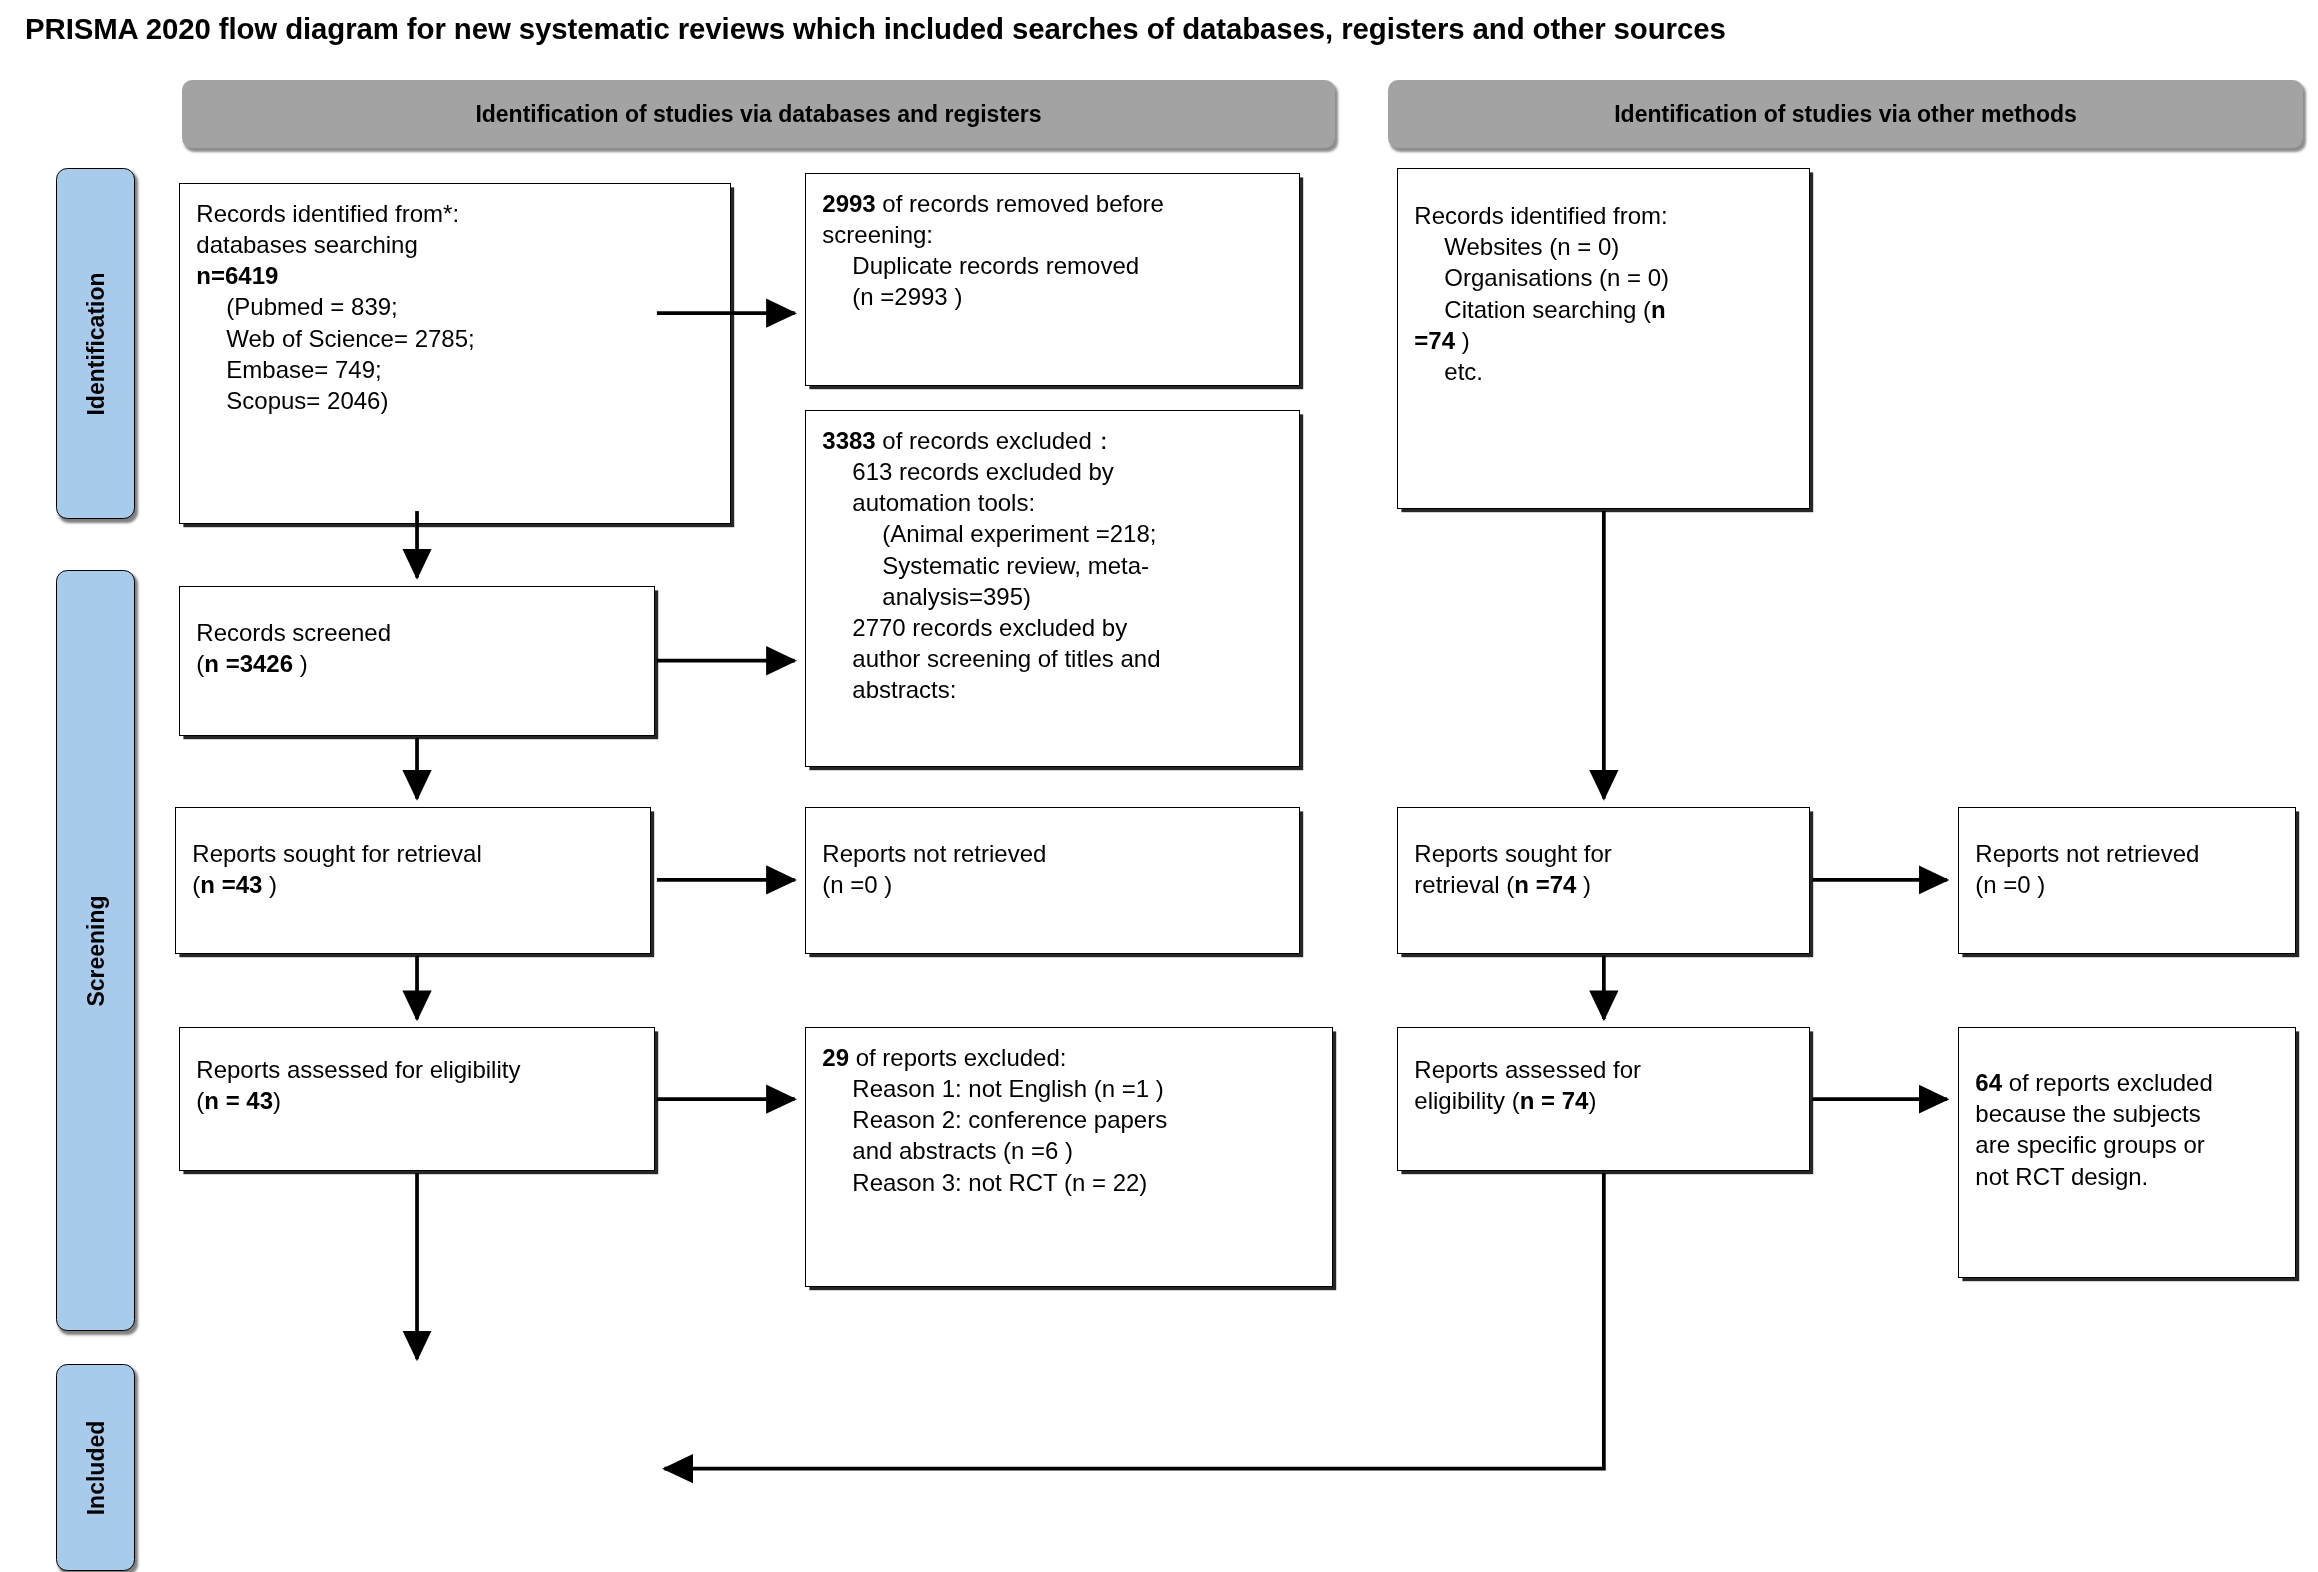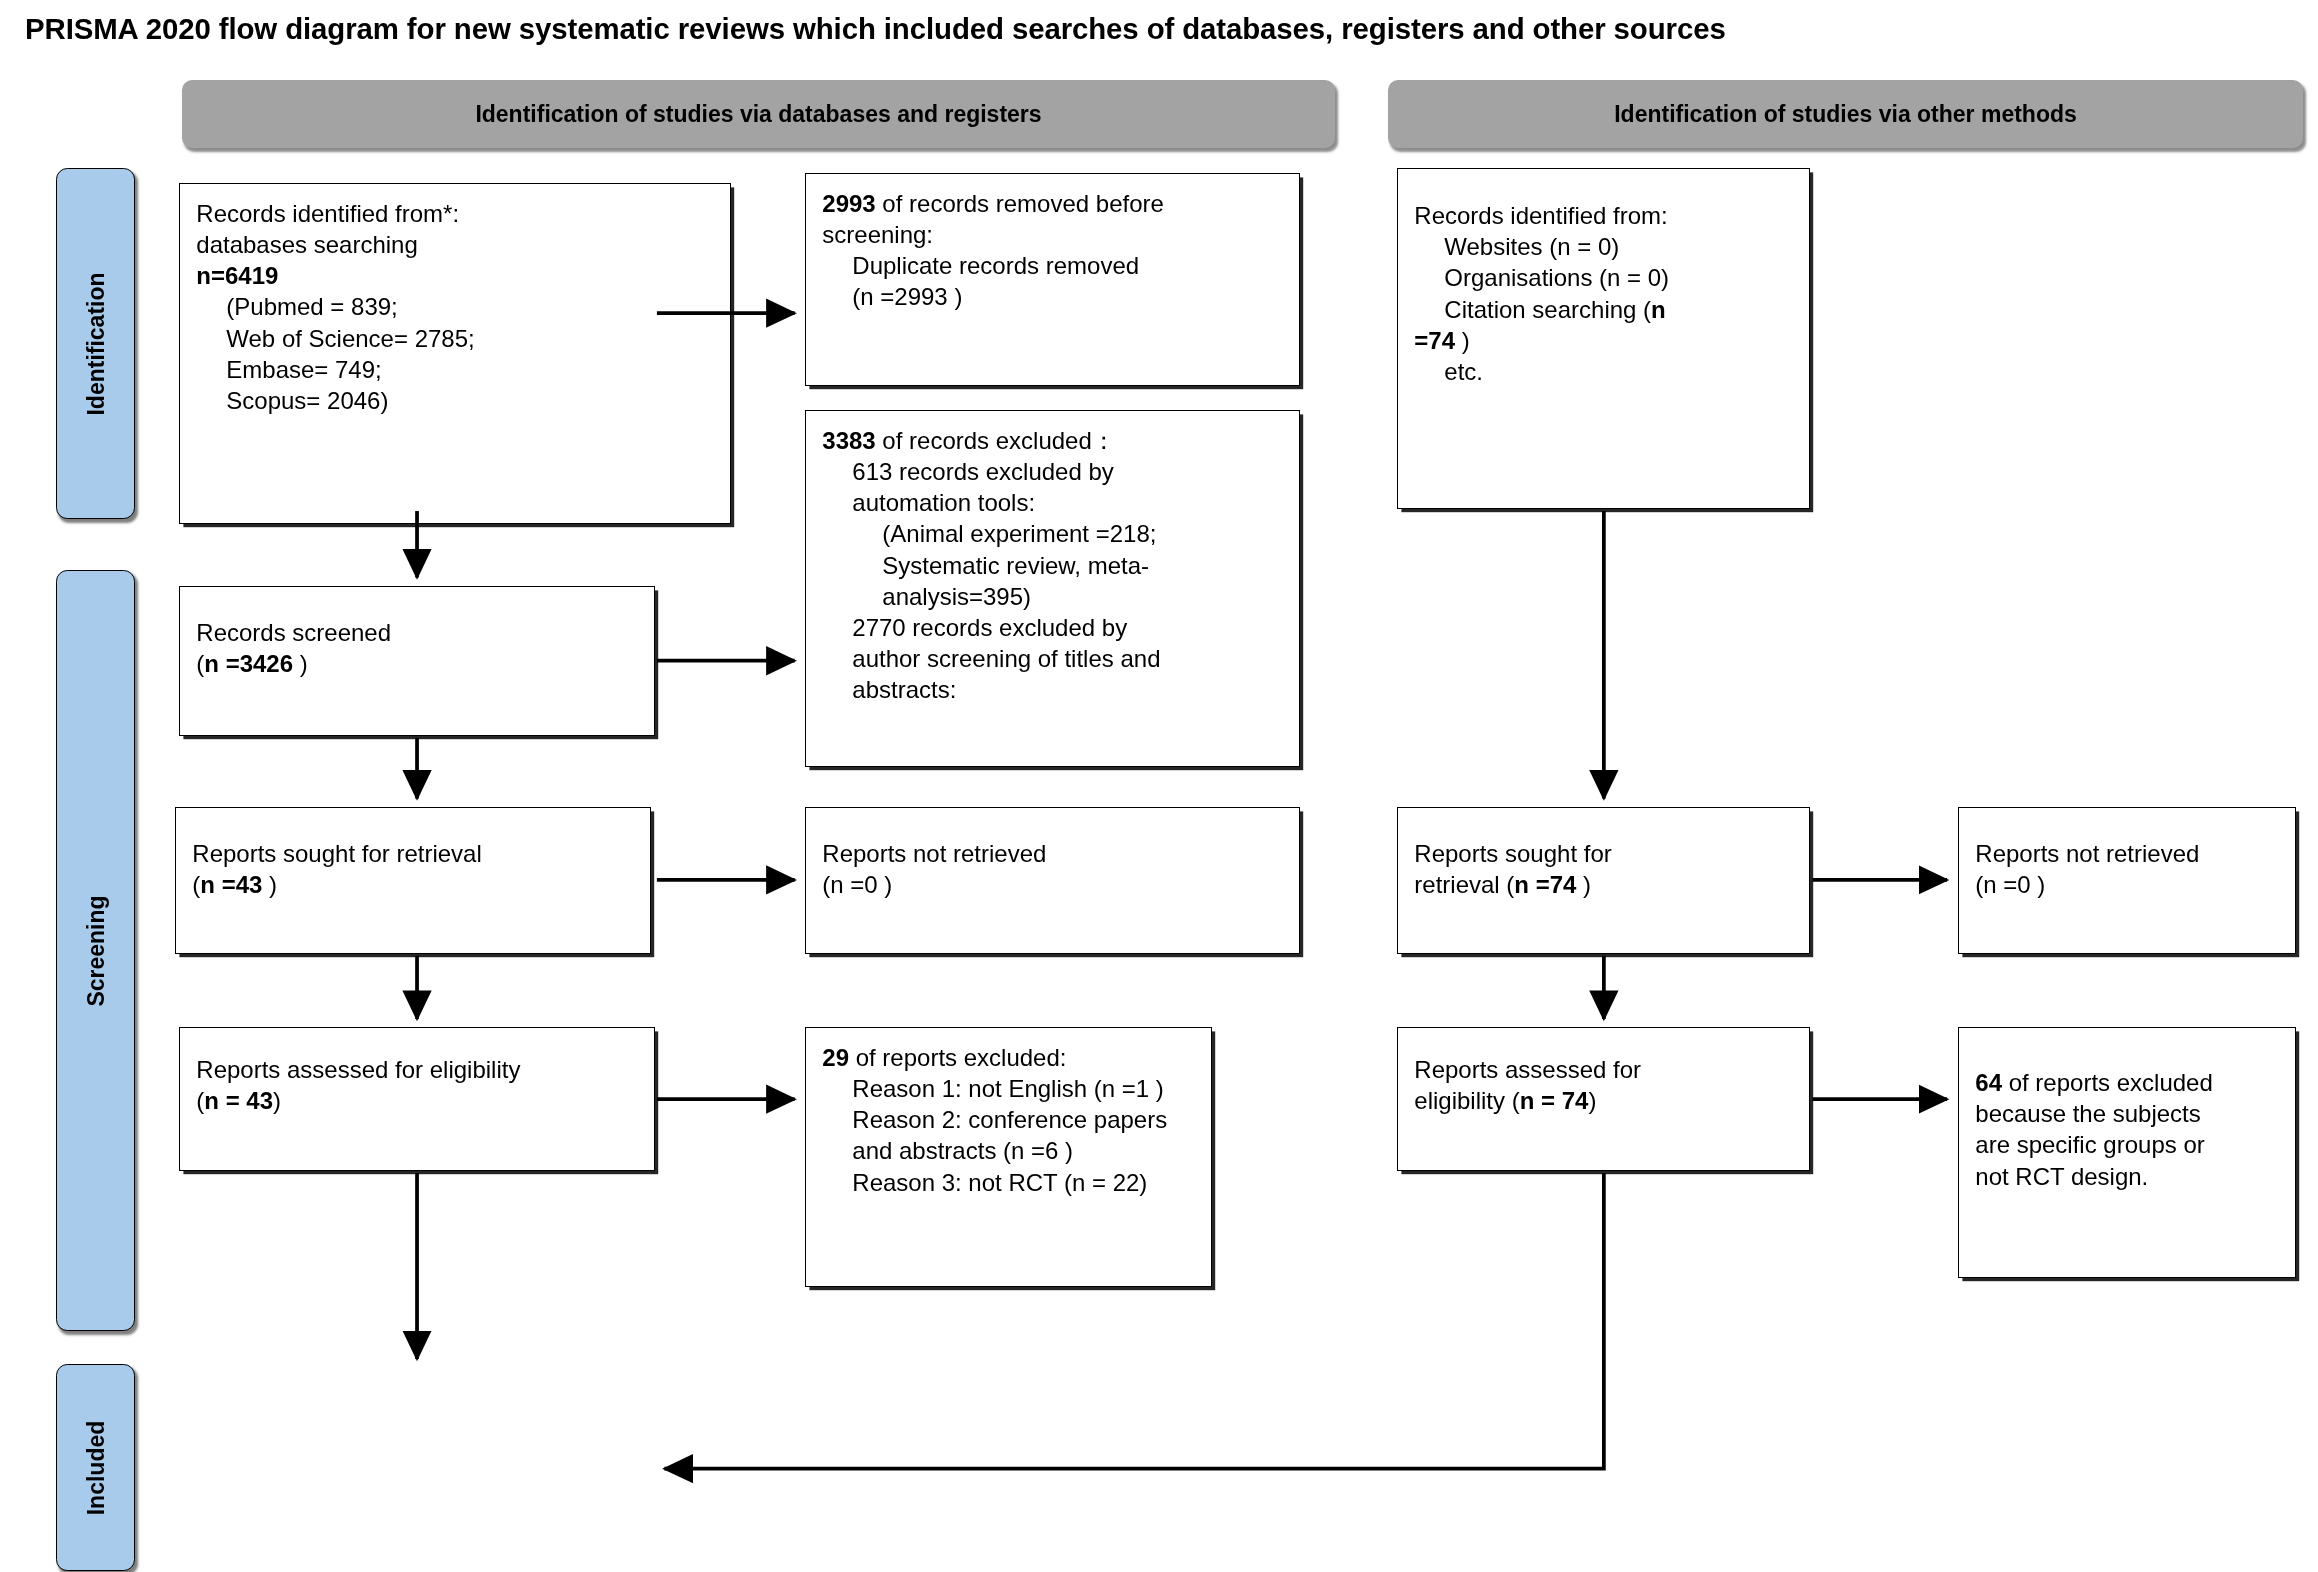--- a/index.html
+++ b/index.html
@@ -167,21 +167,21 @@
   <div class="node" style="left:805px; top:807px; width:495px; height:147px; padding-top:30px;">
     <span class="ln">Reports not retrieved</span>
     <span class="ln">(n =0 )</span>
   </div>
 
   <div class="node" style="left:179px; top:1027px; width:476px; height:144px; padding-top:26px;">
     <span class="ln">Reports assessed for eligibility</span>
     <span class="ln"><span>(</span><b>n = 43</b><span>)</span></span>
   </div>
 
-  <div class="node" style="left:805px; top:1027px; width:407px; height:260px;">
+  <div class="node" style="left:805px; top:1027px; width:528px; height:260px;">
     <span class="ln"><b>29</b><span> of reports excluded:</span></span>
     <span class="ln i1">Reason 1: not English (n =1 )</span>
     <span class="ln i1">Reason 2: conference papers</span>
     <span class="ln i1">and abstracts (n =6 )</span>
     <span class="ln i1">Reason 3: not RCT (n = 22)</span>
   </div>
 
 
   <div class="node" style="left:1397px; top:168px; width:413px; height:341px; padding-top:31px;">
     <span class="ln">Records identified from:</span>

